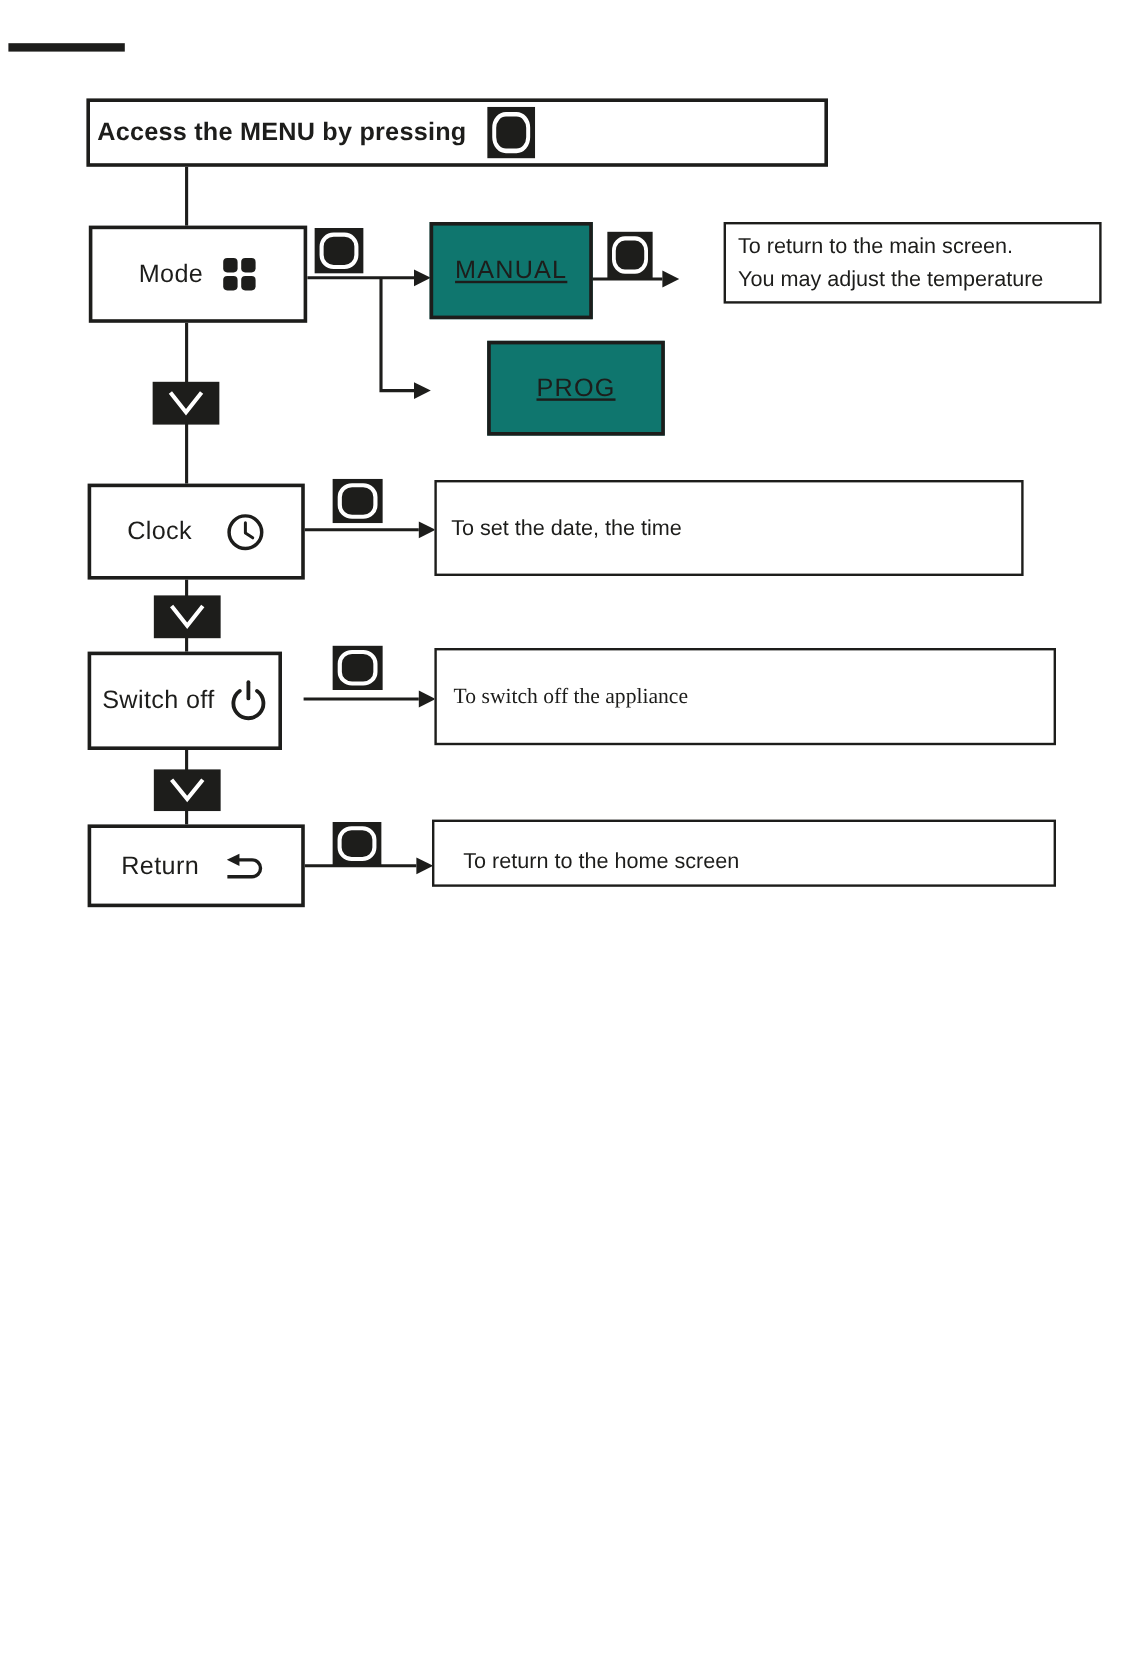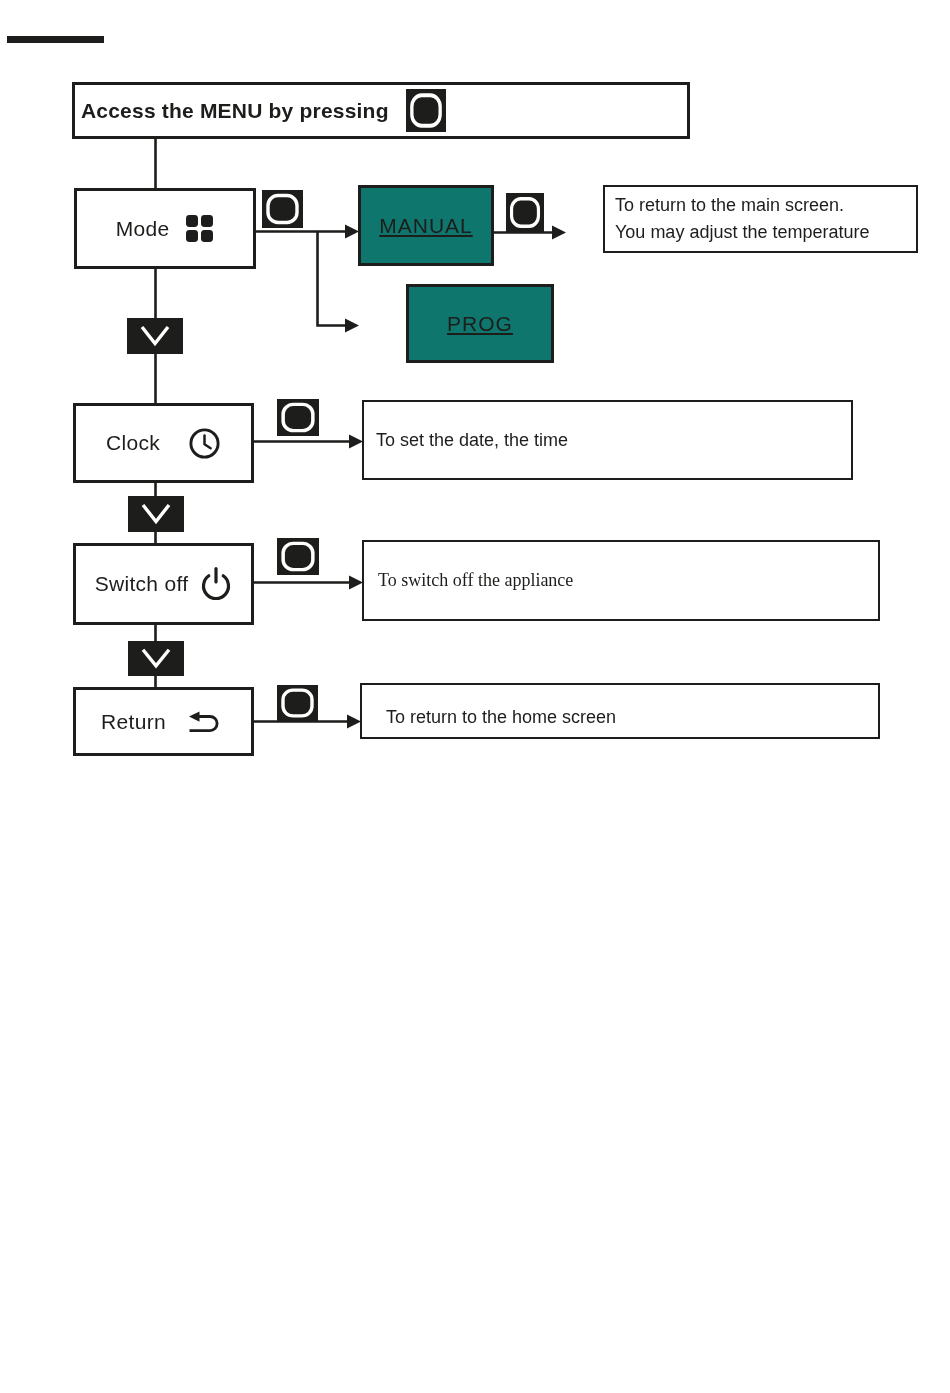--- a/index.html
+++ b/index.html
@@ -139,21 +139,21 @@
 
   <div class="abs note" style="left:362px;top:400px;width:491px;height:80px;padding-left:12px;">
     <span>To set the date, the time</span>
   </div>
 
   <svg class="abs darr" style="left:128px;top:496px;" width="56" height="36" viewBox="0 0 56 36">
     <rect width="56" height="36" fill="#1d1d1b"></rect>
     <polyline points="15,9 28,25.5 41,9" fill="none" stroke="#fff" stroke-width="3.4"></polyline>
   </svg>
 
-  <div class="abs node" style="left:73px;top:543px;width:181px;height:82px;gap:12px;">
+  <div class="abs node" style="left:73px;top:543px;width:162px;height:82px;gap:12px;">
     <span class="lbl">Switch off</span>
     <svg width="32" height="36" viewBox="0 0 32 36">
       <path d="M16 2.5 V16" fill="none" stroke="#1d1d1b" stroke-width="3.2" stroke-linecap="round"></path>
       <path d="M8.8 9.8 A12.5 12.5 0 1 0 23.2 9.8" fill="none" stroke="#1d1d1b" stroke-width="3.2" stroke-linecap="round"></path>
     </svg>
   </div>
 
   <svg class="abs okbtn" style="left:277px;top:538px;" width="42" height="37" viewBox="0 0 41 38" preserveAspectRatio="none">
     <rect x="0" y="0" width="41" height="38" fill="#1d1d1b"></rect>
     <rect x="6" y="5.5" width="29" height="27" rx="10" ry="10" fill="#1d1d1b" stroke="#fff" stroke-width="3.4"></rect>

